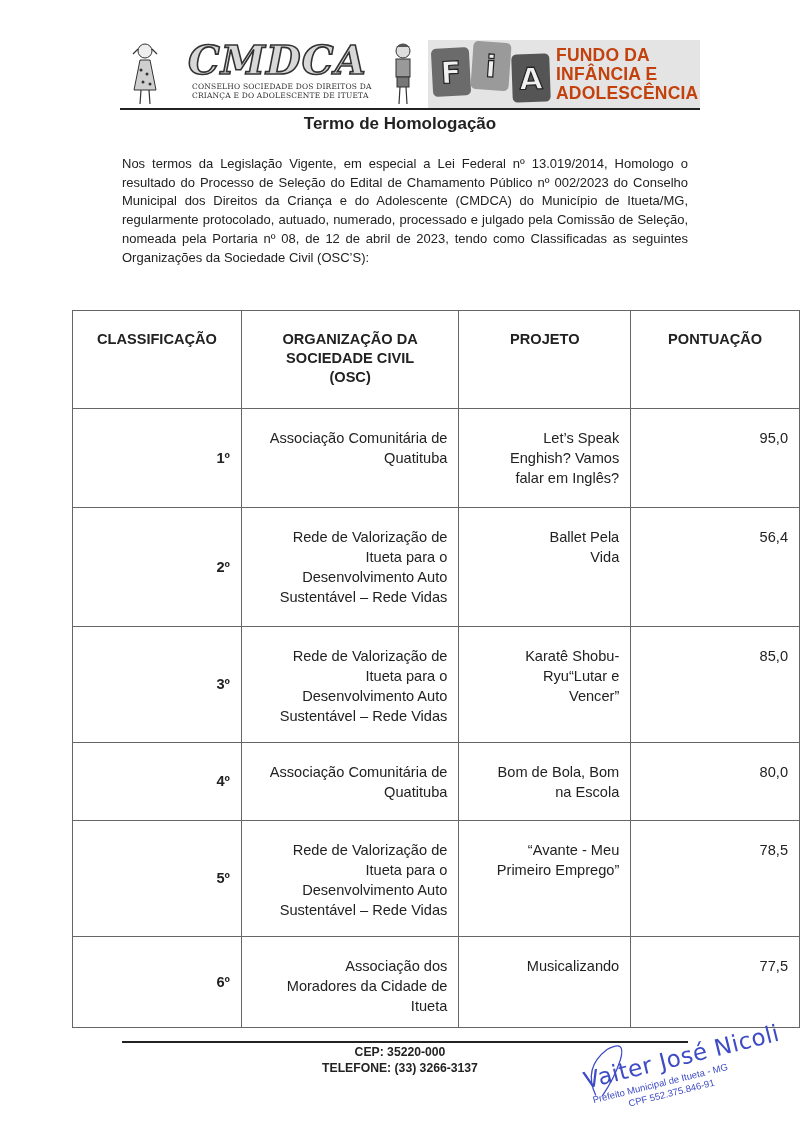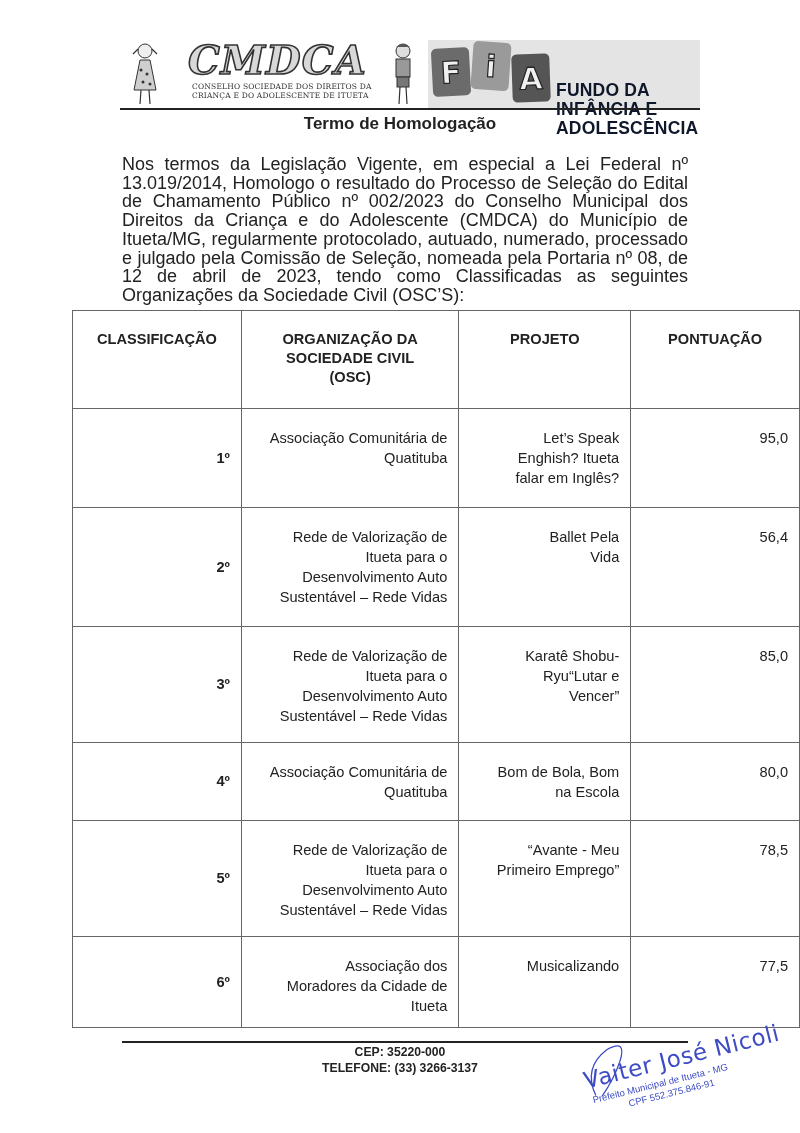--- a/index.html
+++ b/index.html
@@ -13,25 +13,25 @@
     .kid svg { width: 100%; height: 100%; }
     .kid-girl { left: 12px; }
     .kid-boy { left: 270px; }
     .cmdca-word { position: absolute; left: 68px; top: 0px; font-family: "DejaVu Serif", serif; font-style: italic; font-weight: bold; font-size: 40px; letter-spacing: 1px; color: #d8d8d8; -webkit-text-stroke: 1.6px #333; line-height: 44px; }
     .cmdca-sub { position: absolute; left: 72px; top: 44px; font-family: "DejaVu Serif", serif; font-size: 7.5px; line-height: 9px; color: #333; letter-spacing: 0.2px; }
     .fia-block { position: absolute; left: 308px; top: 2px; width: 272px; height: 68px; background: #e4e4e4; }
     .fia-tile { position: absolute; top: 8px; width: 38px; height: 48px; border-radius: 5px; display: flex; align-items: center; justify-content: center; font-family: "DejaVu Sans", sans-serif; font-weight: bold; font-size: 30px; color: #f0f0f0; -webkit-text-stroke: 1.2px #222; }
     .tile-f { left: 4px; background: #6b6b6b; transform: rotate(-3deg); }
     .tile-i { left: 44px; top: 2px; background: #9a9a9a; transform: rotate(4deg); }
     .tile-a { left: 84px; top: 14px; background: #555; transform: rotate(-2deg); }
-    .fia-text { position: absolute; left: 128px; top: 6px; font-family: "Liberation Sans", sans-serif; font-weight: bold; font-size: 17.5px; line-height: 19px; color: #0f172a; letter-spacing: 0.2px; margin-top: 35px; }
+    .fia-text { position: absolute; left: 128px; top: 6px; font-family: "Liberation Sans", sans-serif; font-weight: bold; font-size: 17.5px; line-height: 19px; color: #c2410c; letter-spacing: 0.2px; }
 
     .doc-title { position: absolute; left: 0; width: 800px; top: 114px; text-align: center; font-weight: bold; font-size: 17px; color: #222; }
 
-    .intro { position: absolute; left: 122px; top: 155px; width: 566px; font-size: 18px; line-height: 18.7px; text-align: justify; text-align-last: left; color: #222; }
+    .intro { position: absolute; left: 122px; top: 155px; width: 566px; font-size: 13px; line-height: 18.7px; text-align: justify; text-align-last: left; color: #222; }
 
     
     .tbl { position: absolute; left: 72px; top: 310px; border-collapse: collapse; font-size: 14.6px; color: #222; }
     .tbl th, .tbl td { border: 1.5px solid #666; padding: 11px; vertical-align: top; text-align: center; }
     .tbl th { font-weight: bold; padding-top: 19px; line-height: 19px; }
     .tbl td { line-height: 20px; padding-top: 19px; text-align: right; }
     .tbl td.rank { vertical-align: middle; font-weight: bold; padding-top: 10px; }
     .c1 { width: 152px; } .c2 { width: 198px; } .c3 { width: 151px; } .c4 { width: 158px; }
     .cell-text { display: inline-block; }
     .c2 .cell-text { width: 180px; }
@@ -103,21 +103,21 @@
       <th class="c1">CLASSIFICAÇÃO</th>
       <th class="c2"><span class="cell-text" style="width:160px;">ORGANIZAÇÃO DA SOCIEDADE CIVIL (OSC)</span></th>
       <th class="c3">PROJETO</th>
       <th class="c4">PONTUAÇÃO</th>
     </tr>
   </thead>
   <tbody>
     <tr style="height:99px;">
       <td class="c1 rank">1º</td>
       <td class="c2"><span class="cell-text">Associação Comunitária de Quatituba</span></td>
-      <td class="c3"><span class="cell-text" style="width:125px;">Let’s Speak Enghish? Itueta falar em Inglês?</span></td>
+      <td class="c3"><span class="cell-text" style="width:125px;">Let’s Speak Enghish? Vamos falar em Inglês?</span></td>
       <td class="c4">95,0</td>
     </tr>
     <tr style="height:119px;">
       <td class="c1 rank">2º</td>
       <td class="c2"><span class="cell-text">Rede de Valorização de Itueta para o Desenvolvimento Auto Sustentável – Rede Vidas</span></td>
       <td class="c3"><span class="cell-text" style="width:100px;">Ballet Pela Vida</span></td>
       <td class="c4">56,4</td>
     </tr>
     <tr style="height:116px;">
       <td class="c1 rank">3º</td>

